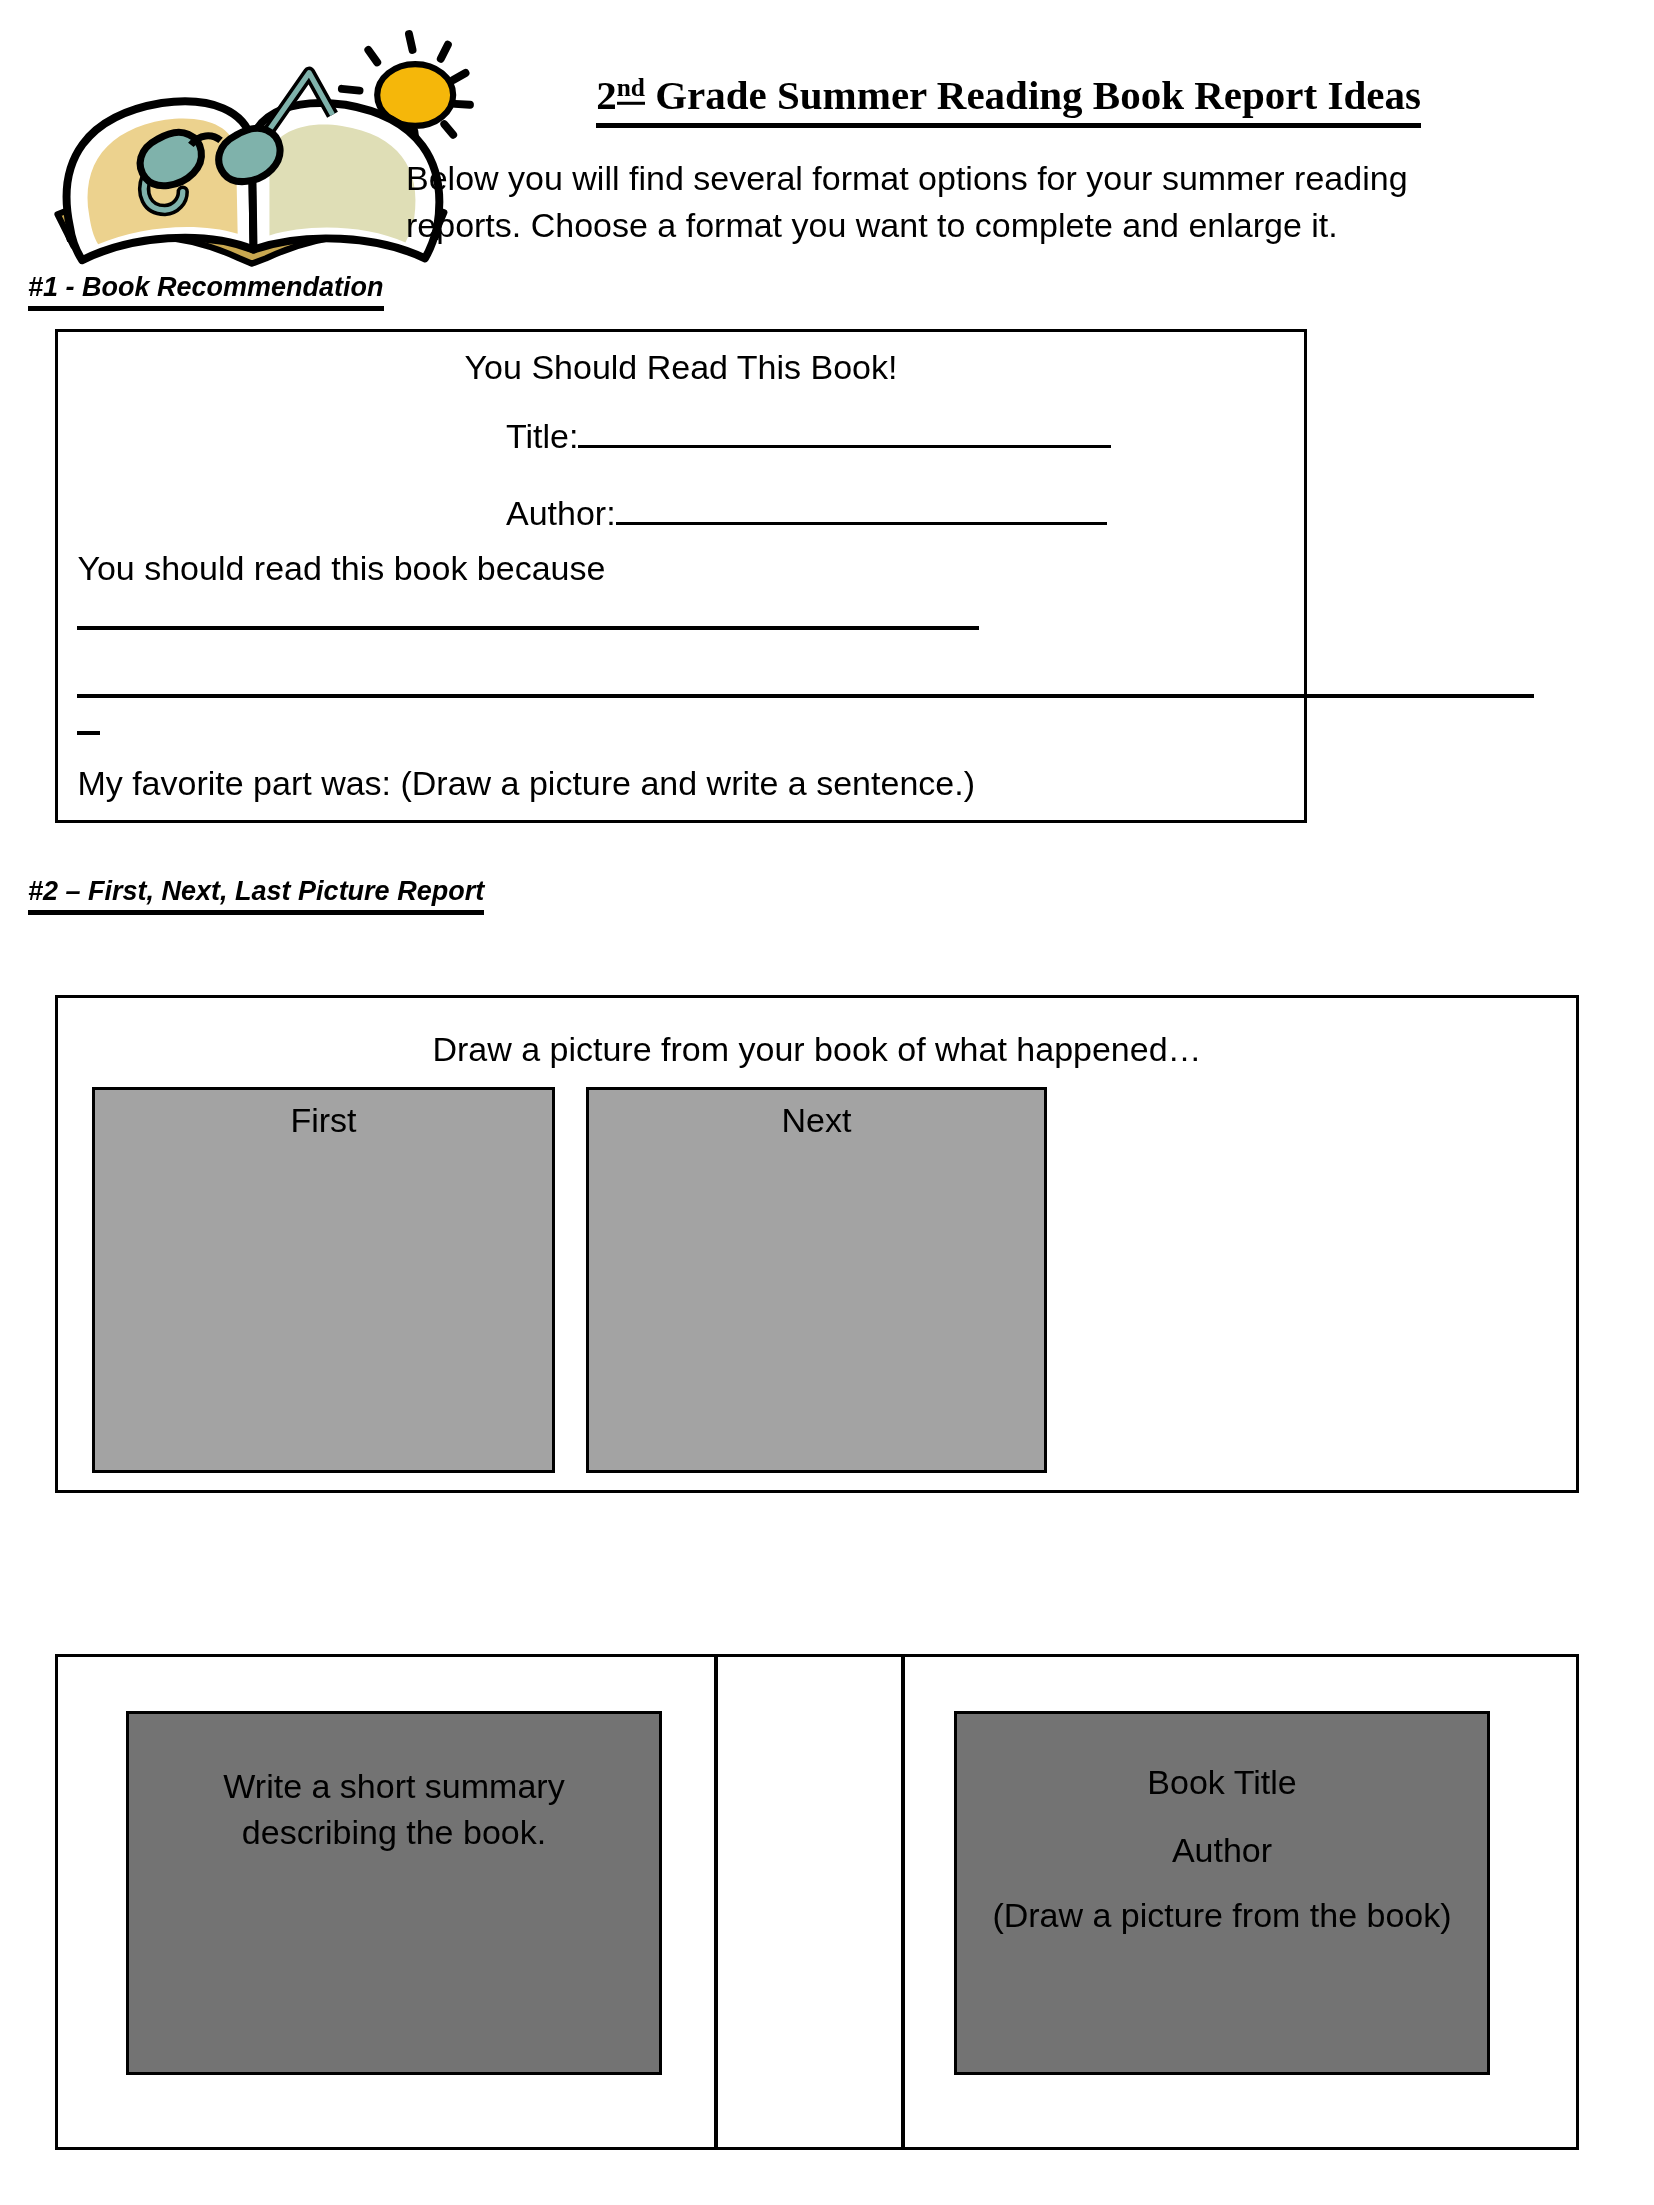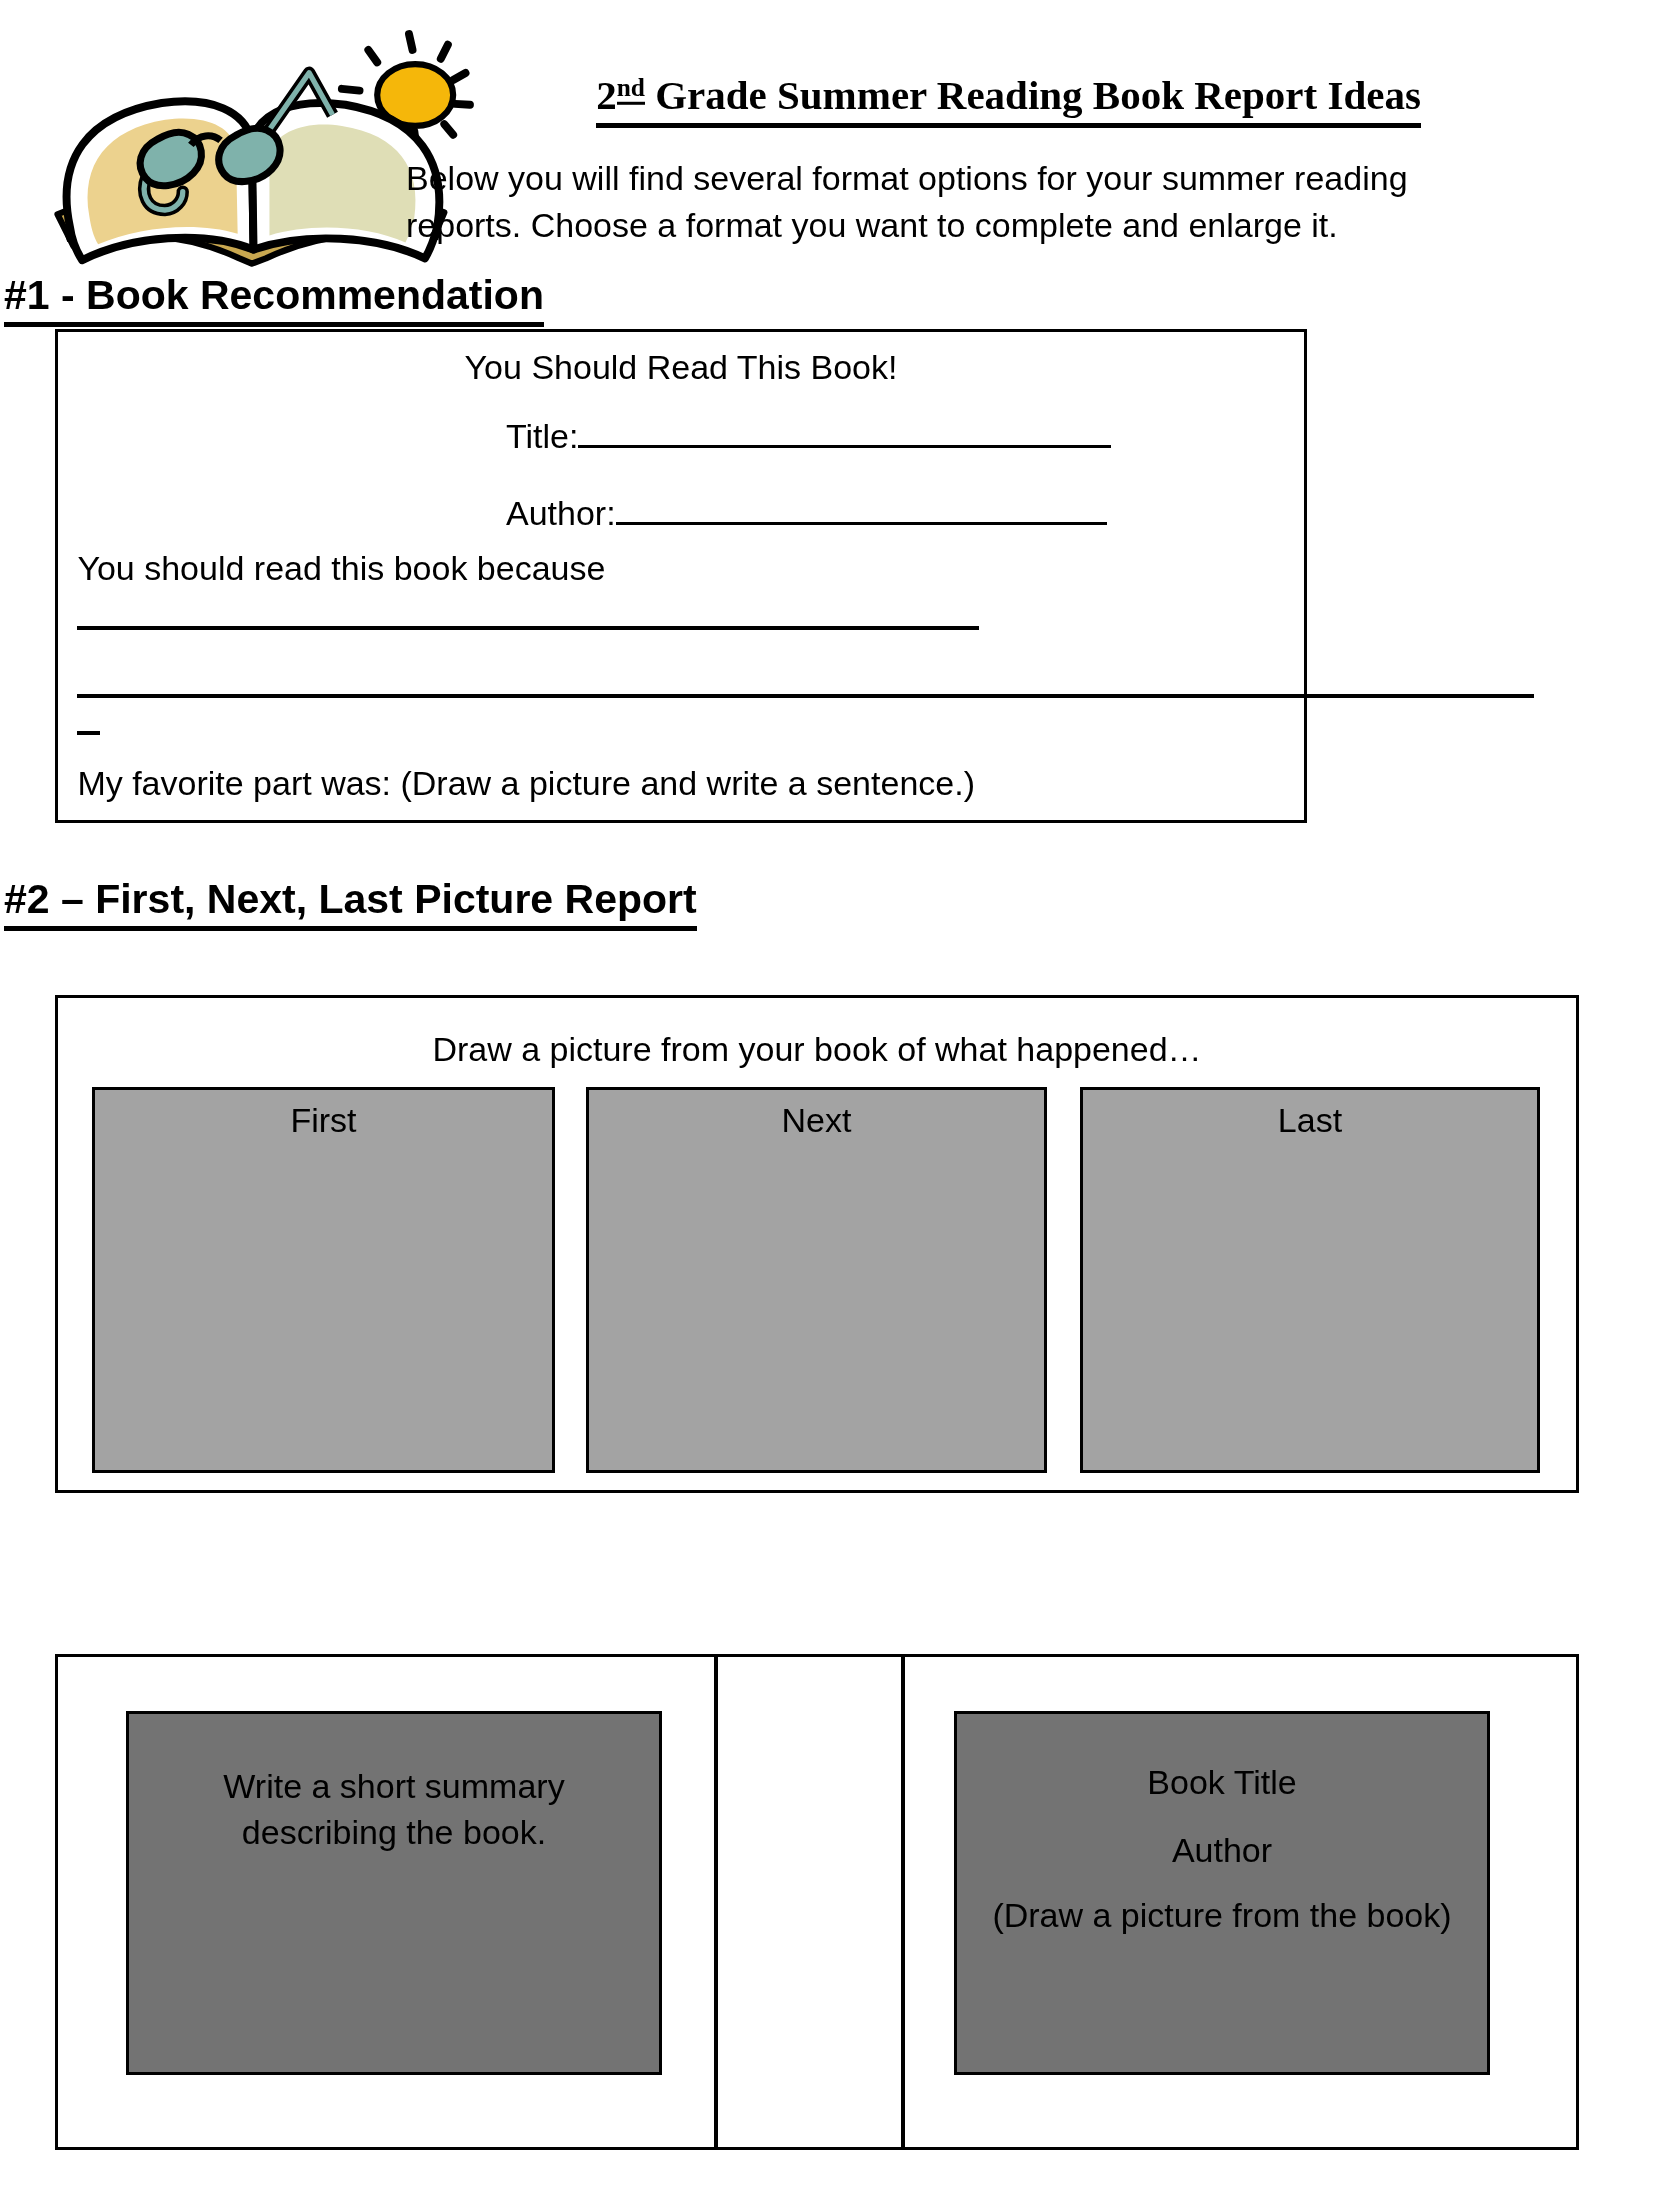--- a/index.html
+++ b/index.html
@@ -10,22 +10,22 @@
   .clipart{position:absolute;left:31px;top:26.5px;width:446px;height:265px;}
   .doc-title{position:absolute;left:415px;top:71px;width:1187px;text-align:center;
              font-family:"Liberation Serif",serif;font-weight:bold;font-size:41px;}
   .doc-title .underlined{display:inline-block;border-bottom:5.3px solid #000;padding-bottom:4.4px;}
   .ord{display:inline-block;font-size:0.62em;transform:translateY(-0.52em);
        border-bottom:3.5px solid #000;}
   .subtitle{position:absolute;left:406px;top:155px;width:1200px;text-align:left;
             font-size:34px;line-height:47px;}
 
   
-  .section-heading{position:absolute;left:4px;font-weight:bold;
-                   font-size:41px;}
+  .section-heading{position:absolute;left:28px;font-weight:bold;font-style:italic;
+                   font-size:27px;}
   .section-heading .underlined{display:inline-block;border-bottom:5.3px solid #000;padding-bottom:2.6px;}
   #h1{top:272px;} #h2{top:876px;} #h3{top:1595px;}
   #h3 .underlined{padding-right:14px;}
 
   
   .frame{position:absolute;border:3.5px solid #000;background:#fff;box-sizing:border-box;}
   #box1{left:55px;top:329px;width:1252px;height:494px;}
   #box2{left:55px;top:973px;width:1524px;height:498px;margin-top:22px;}
   #box3{left:55px;top:1654px;width:1524px;height:496px;}
 
@@ -133,23 +133,20 @@
     <span class="underlined">#2 – First, Next, Last Picture Report</span>
   </div>
   <div class="frame" id="box2">
     <div class="box-title">Draw a picture from your book of what happened…</div>
     <div class="panel" id="panel-first">
       <span>First</span>
     </div>
     <div class="panel" id="panel-next">
       <span>Next</span>
     </div>
-    <div class="panel" id="panel-last">
-      <span>Last</span>
-    </div>
   </div>
 
   <div class="frame" id="box3">
     <div class="spine" id="spine-l"></div>
     <div class="spine" id="spine-r"></div>
     <div class="jacket-inner" id="jacket-left">
       <div>Write a short summary</div>
       <div>describing the book.</div>
     </div>
     <div class="jacket-inner" id="jacket-right">

